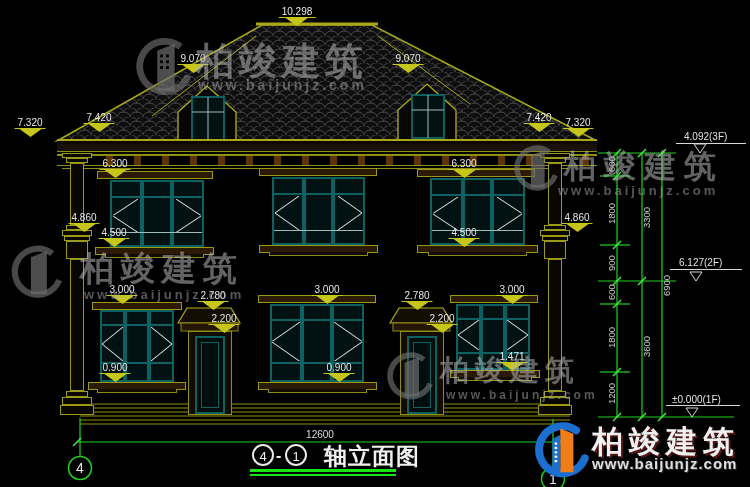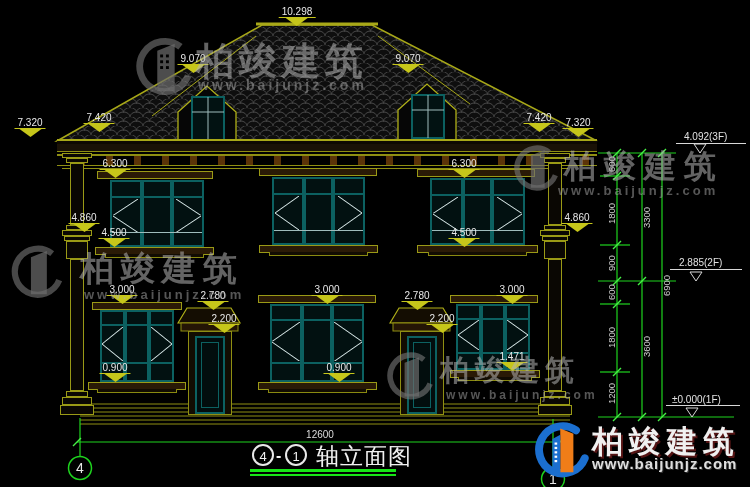--- a/index.html
+++ b/index.html
@@ -219,21 +219,21 @@
   <div class="dim" style="left:512px;top:284px">3.000</div>
   <div class="dim" style="left:213px;top:290px">2.780</div>
   <div class="dim" style="left:417px;top:290px">2.780</div>
   <div class="dim" style="left:224px;top:313px">2.200</div>
   <div class="dim" style="left:442px;top:313px">2.200</div>
   <div class="dim" style="left:115px;top:362px">0.900</div>
   <div class="dim" style="left:339px;top:362px">0.900</div>
   <div class="dim" style="left:512px;top:351px">1.471</div>
 
   <div class="lvl" style="left:684px;top:131px">4.092(3F)</div>
-  <div class="lvl" style="left:679px;top:257px">2.885(2F)</div>
+  <div class="lvl" style="left:679px;top:257px">6.127(2F)</div>
   <div class="lvl" style="left:672px;top:394px">±0.000(1F)</div>
 
   <svg class="abs" style="left:0;top:0;z-index:35" width="750" height="487" viewBox="0 0 750 487">
     <g stroke="#1ed41e" stroke-width="1.2" fill="none">
       <line x1="617" y1="153" x2="617" y2="417"></line>
       <line x1="642" y1="153" x2="642" y2="417"></line>
       <line x1="662" y1="153" x2="662" y2="417"></line>
       <line x1="598" y1="153" x2="676" y2="153"></line>
       <line x1="600" y1="176" x2="630" y2="176"></line>
       <line x1="600" y1="245" x2="630" y2="245"></line>
@@ -273,21 +273,21 @@
       <circle cx="80" cy="468" r="11.5" stroke="#1ed41e" stroke-width="1.5" fill="#000"></circle>
       <text x="80" y="473" text-anchor="middle" fill="#e8e8e8" font-size="14">4</text>
       <circle cx="553" cy="479" r="11.5" stroke="#1ed41e" stroke-width="1.5" fill="#000"></circle>
       <text x="553" y="484" text-anchor="middle" fill="#e8e8e8" font-size="14">1</text>
     </g>
   </svg>
 
   <div class="circ" style="left:252px;top:444px">4</div>
   <div class="ttl" style="left:276px;top:447px;font-size:16px;font-weight:bold">-</div>
   <div class="circ" style="left:285px;top:444px">1</div>
-  <div class="ttl" style="left:316px;top:441px;font-size:23px;font-weight:normal;letter-spacing:1px">轴立面图</div>
+  <div class="ttl" style="left:324px;top:441px;font-size:23px;font-weight:bold;letter-spacing:1px">轴立面图</div>
   <div class="abs" style="left:250px;top:469px;width:146px;height:3px;background:#17e417;z-index:45"></div>
   <div class="abs" style="left:250px;top:474px;width:146px;height:2px;background:#17e417;z-index:45"></div>
 
   <svg class="abs" style="left:136px;top:33px;z-index:50" width="58" height="72" viewBox="0 0 60 70">
     <path d="M46,12 A26,26 0 1 0 54,42" fill="none" stroke="rgba(120,120,120,.6)" stroke-width="7"></path>
     <polygon points="22,16 40,9 40,58 22,58" fill="rgba(110,110,110,.7)"></polygon>
     <g fill="#000">
         <rect x="25" y="20" width="3" height="3"></rect>
         <rect x="25" y="26" width="3" height="3"></rect>
         <rect x="25" y="32" width="3" height="3"></rect>

